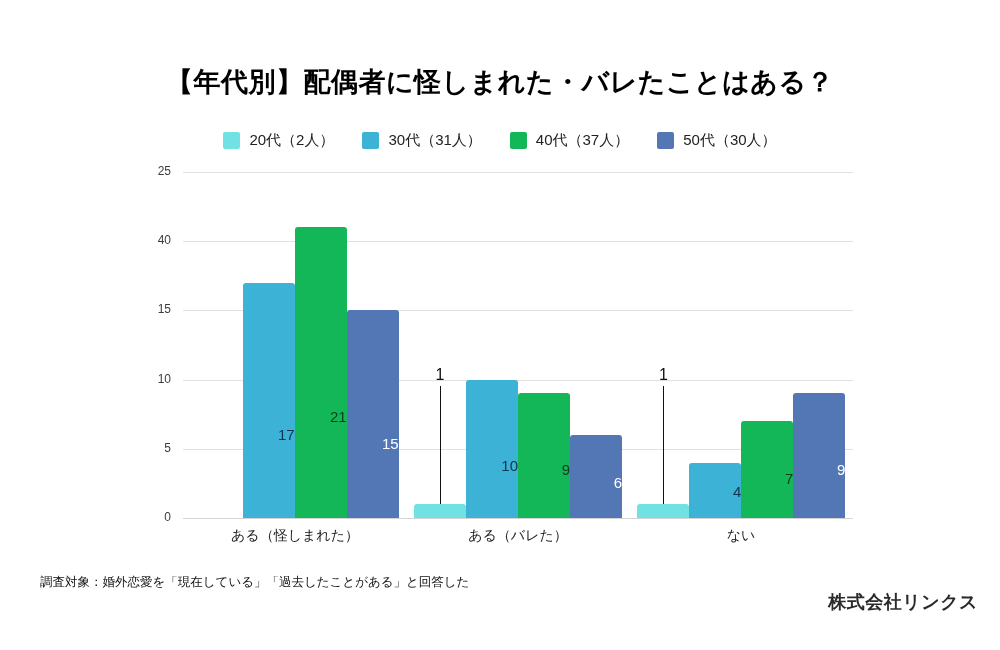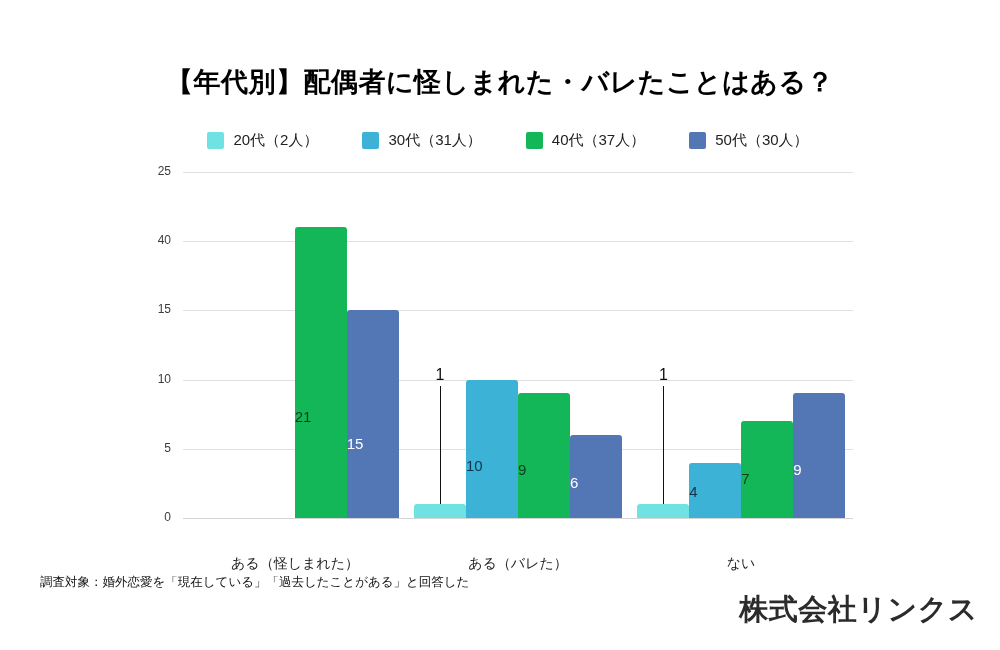--- a/index.html
+++ b/index.html
@@ -35,21 +35,20 @@
     width: 1000px;
     display: flex;
     justify-content: center;
     align-items: center;
     gap: 28px;
   }
   .legend-item {
     display: flex;
     align-items: center;
     gap: 9px;
-    margin-left: 16px;
   }
   .legend-swatch {
     width: 17px; height: 17px;
     border-radius: 2px;
     display: block;
   }
   .legend-label {
     font-size: 15px;
     color: #222222;
     white-space: nowrap;
@@ -90,21 +89,21 @@
     width: 670px; height: 346px;
   }
   .bar {
     position: absolute;
     bottom: 0;
     border-radius: 3px 3px 0 0;
   }
   .bar-value {
     position: absolute;
     width: 100%;
-    text-align: left;
+    text-align: right;
     font-size: 15px;
     pointer-events: none;
   }
   .callout-line {
     position: absolute;
     width: 1px;
     background: #111111;
   }
   .callout-label {
     position: absolute;
@@ -115,39 +114,38 @@
   }
 
   
   .xlabel {
     position: absolute;
     top: 527px;
     font-size: 14px;
     color: #1f1f1f;
     text-align: center;
     white-space: nowrap;
-    margin-top: 28px;
   }
 
   
   .footnote {
     position: absolute;
     left: 40px;
     top: 572px;
     font-size: 12.5px;
     line-height: 21px;
     color: #111111;
   }
   .footnote-line-2, .footnote-line-3 { padding-left: 72px; }
 
   .brand {
     position: absolute;
     right: 22px;
     top: 590px;
-    font-size: 29px;
+    font-size: 18px;
     font-weight: bold;
     color: #2b2b2b;
     letter-spacing: 0.5px;
   }
 </style>
 </head>
 <body>
 
 <div class="title">【年代別】配偶者に怪しまれた・バレたことはある？</div>
 
@@ -179,20 +177,23 @@
       <div class="gridline" style="top: 207.6px;"></div>
       <div class="ylabel" style="top: 207.6px;">10</div>
       <div class="gridline" style="top: 138.4px;"></div>
       <div class="ylabel" style="top: 138.4px;">15</div>
       <div class="gridline" style="top: 69.2px;"></div>
       <div class="ylabel" style="top: 69.2px;">40</div>
       <div class="gridline" style="top: 0px;"></div>
       <div class="ylabel" style="top: 0px;">25</div>
     </div>
   <div class="bars-layer" id="bars-layer">
+      <div class="bar" title="30代（31人） / ある（怪しまれた） : 17" style="left: 59.6667px; width: 52px; height: 235.28px; background: rgb(59, 178, 214);">
+        <span class="bar-value" style="bottom: 75.2896px; color: rgb(18, 53, 77);">17</span>
+      </div>
       <div class="bar" title="40代（37人） / ある（怪しまれた） : 21" style="left: 111.667px; width: 52px; height: 290.64px; background: rgb(20, 183, 88);">
         <span class="bar-value" style="bottom: 93.0048px; color: rgb(12, 61, 33);">21</span>
       </div>
       <div class="bar" title="50代（30人） / ある（怪しまれた） : 15" style="left: 163.667px; width: 52px; height: 207.6px; background: rgb(83, 119, 180);">
         <span class="bar-value" style="bottom: 66.432px; color: rgb(255, 255, 255);">15</span>
       </div>
       <div class="callout-line" style="left: 257px; bottom: 5.536px; height: 126px;"></div>
       <div class="callout-label" style="left: 242px; bottom: 133.536px;">1</div>
       <div class="bar" title="20代（2人） / ある（バレた） : 1" style="left: 231px; width: 52px; height: 13.84px; background: rgb(113, 226, 228);"></div>
       <div class="bar" title="30代（31人） / ある（バレた） : 10" style="left: 283px; width: 52px; height: 138.4px; background: rgb(59, 178, 214);">

